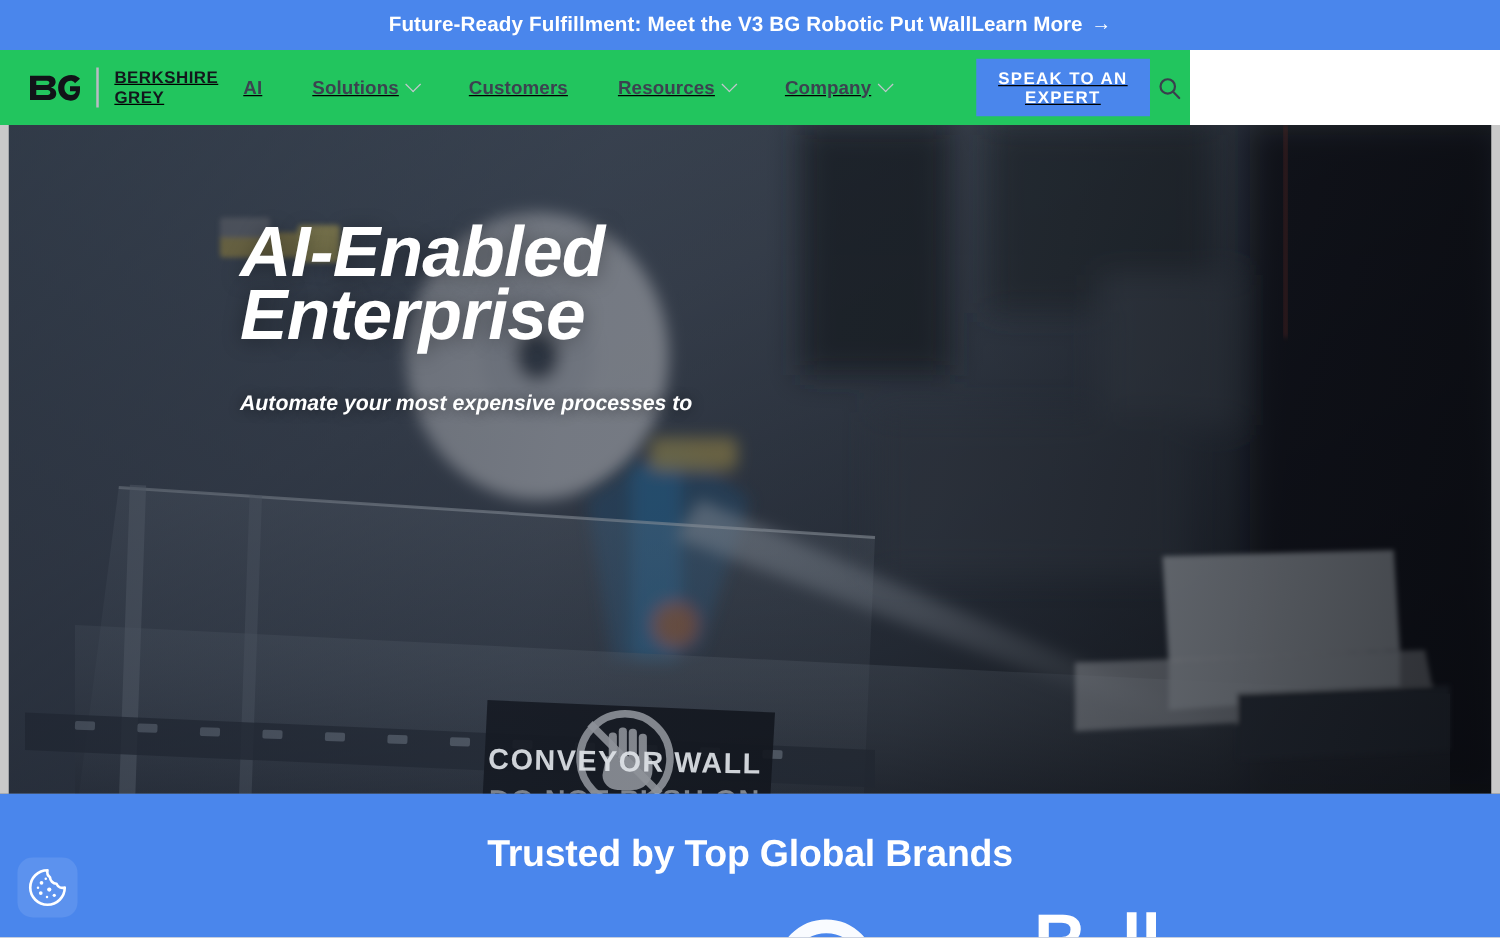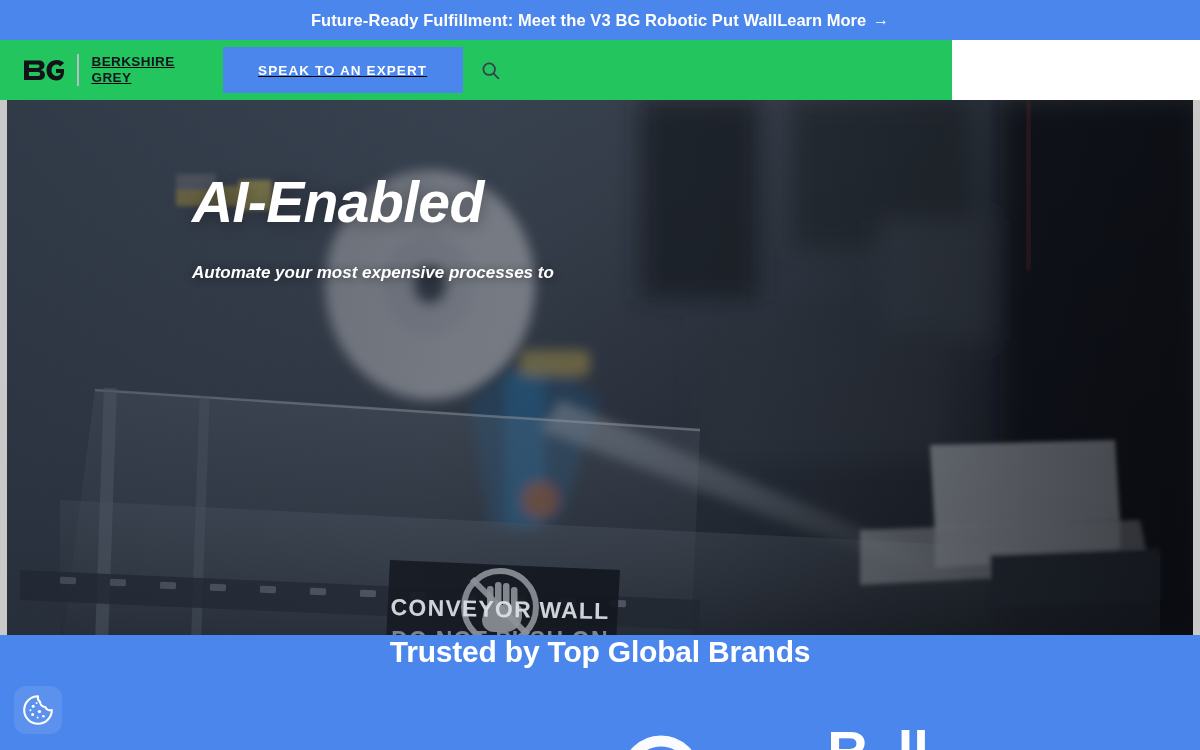--- a/index.html
+++ b/index.html
@@ -98,21 +98,21 @@
   .hero-sub {
     margin-top:28px; color:#ffffff; font-size:17px; font-weight:600;
     line-height:2.0; max-width:432px; text-shadow:0 1px 10px rgba(0,0,0,.45);
   }
 
   
   .trusted {
     position:relative; width:1200px; height:115px; background:#4a86ec; overflow:hidden;
   }
   .trusted-title {
-    text-align:center; 
+    text-align:center; padding-top:32px;
     color:#ffffff; font-size:30px; font-weight:700; letter-spacing:-.2px;
   }
   .logo-row {
     position:absolute; left:0; right:0; top:96px; height:60px;
     display:flex; align-items:flex-start; justify-content:center; gap:118px;
   }
   .brand-logo { opacity:.97; }
 
   
   .cookie-btn {
@@ -146,20 +146,40 @@
                  C59 32 63 37 69.5 37 C74 37 77 34.5 77.5 31 L68 31 L68 23 L84 23 L84 28
                  C84 40 77.5 46 69 46 C58 46 49 38 49 25.5 C49 13 58 5 70 5 Z" fill="#111318"></path>
       </svg>
       <div class="logo-divider"></div>
       <div class="logo-words">
         <div>BERKSHIRE</div>
         <div>GREY</div>
       </div>
     </div>
 
+    <nav class="nav">
+      <div class="nav-item">
+        <span>AI</span>
+      </div>
+      <div class="nav-item">
+        <span>Solutions</span>
+        <i class="chev"></i>
+      </div>
+      <div class="nav-item">
+        <span>Customers</span>
+      </div>
+      <div class="nav-item">
+        <span>Resources</span>
+        <i class="chev"></i>
+      </div>
+      <div class="nav-item">
+        <span>Company</span>
+        <i class="chev"></i>
+      </div>
+    </nav>
 
     <button class="cta-btn">SPEAK TO AN EXPERT</button>
 
     <button class="search-btn">
       <svg width="21" height="21" viewBox="0 0 24 24" fill="none">
         <circle cx="10.5" cy="10.5" r="6.6" stroke="#3a3f4d" stroke-width="2"></circle>
         <line x1="15.4" y1="15.4" x2="21" y2="21" stroke="#3a3f4d" stroke-width="2" stroke-linecap="round"></line>
       </svg>
     </button>
   </div>
@@ -285,20 +305,21 @@
     <div style="position:absolute; left:0; top:0; width:1200px; height:535px; pointer-events:none; z-index:3;">
       <div style="position:absolute; left:500px; top:496px; transform:translateX(-50%) rotate(1deg);
                   color:#dfe3e8; opacity:.92; font-size:23px; font-weight:700; letter-spacing:1.2px;">CONVEYOR WALL</div>
     </div>
 
     <div class="hero-scrim"></div>
 
     <div class="hero-inner">
       <h1 class="hero-title">
         <div>AI-Enabled</div>
+        <div>Enterprise</div>
       </h1>
       <p class="hero-sub">
         <span>Automate your most expensive processes to</span><br>
         <br>
       </p>
     </div>
   </div>
 
   <div class="trusted">
     <div class="trusted-title">Trusted by Top Global Brands</div>

